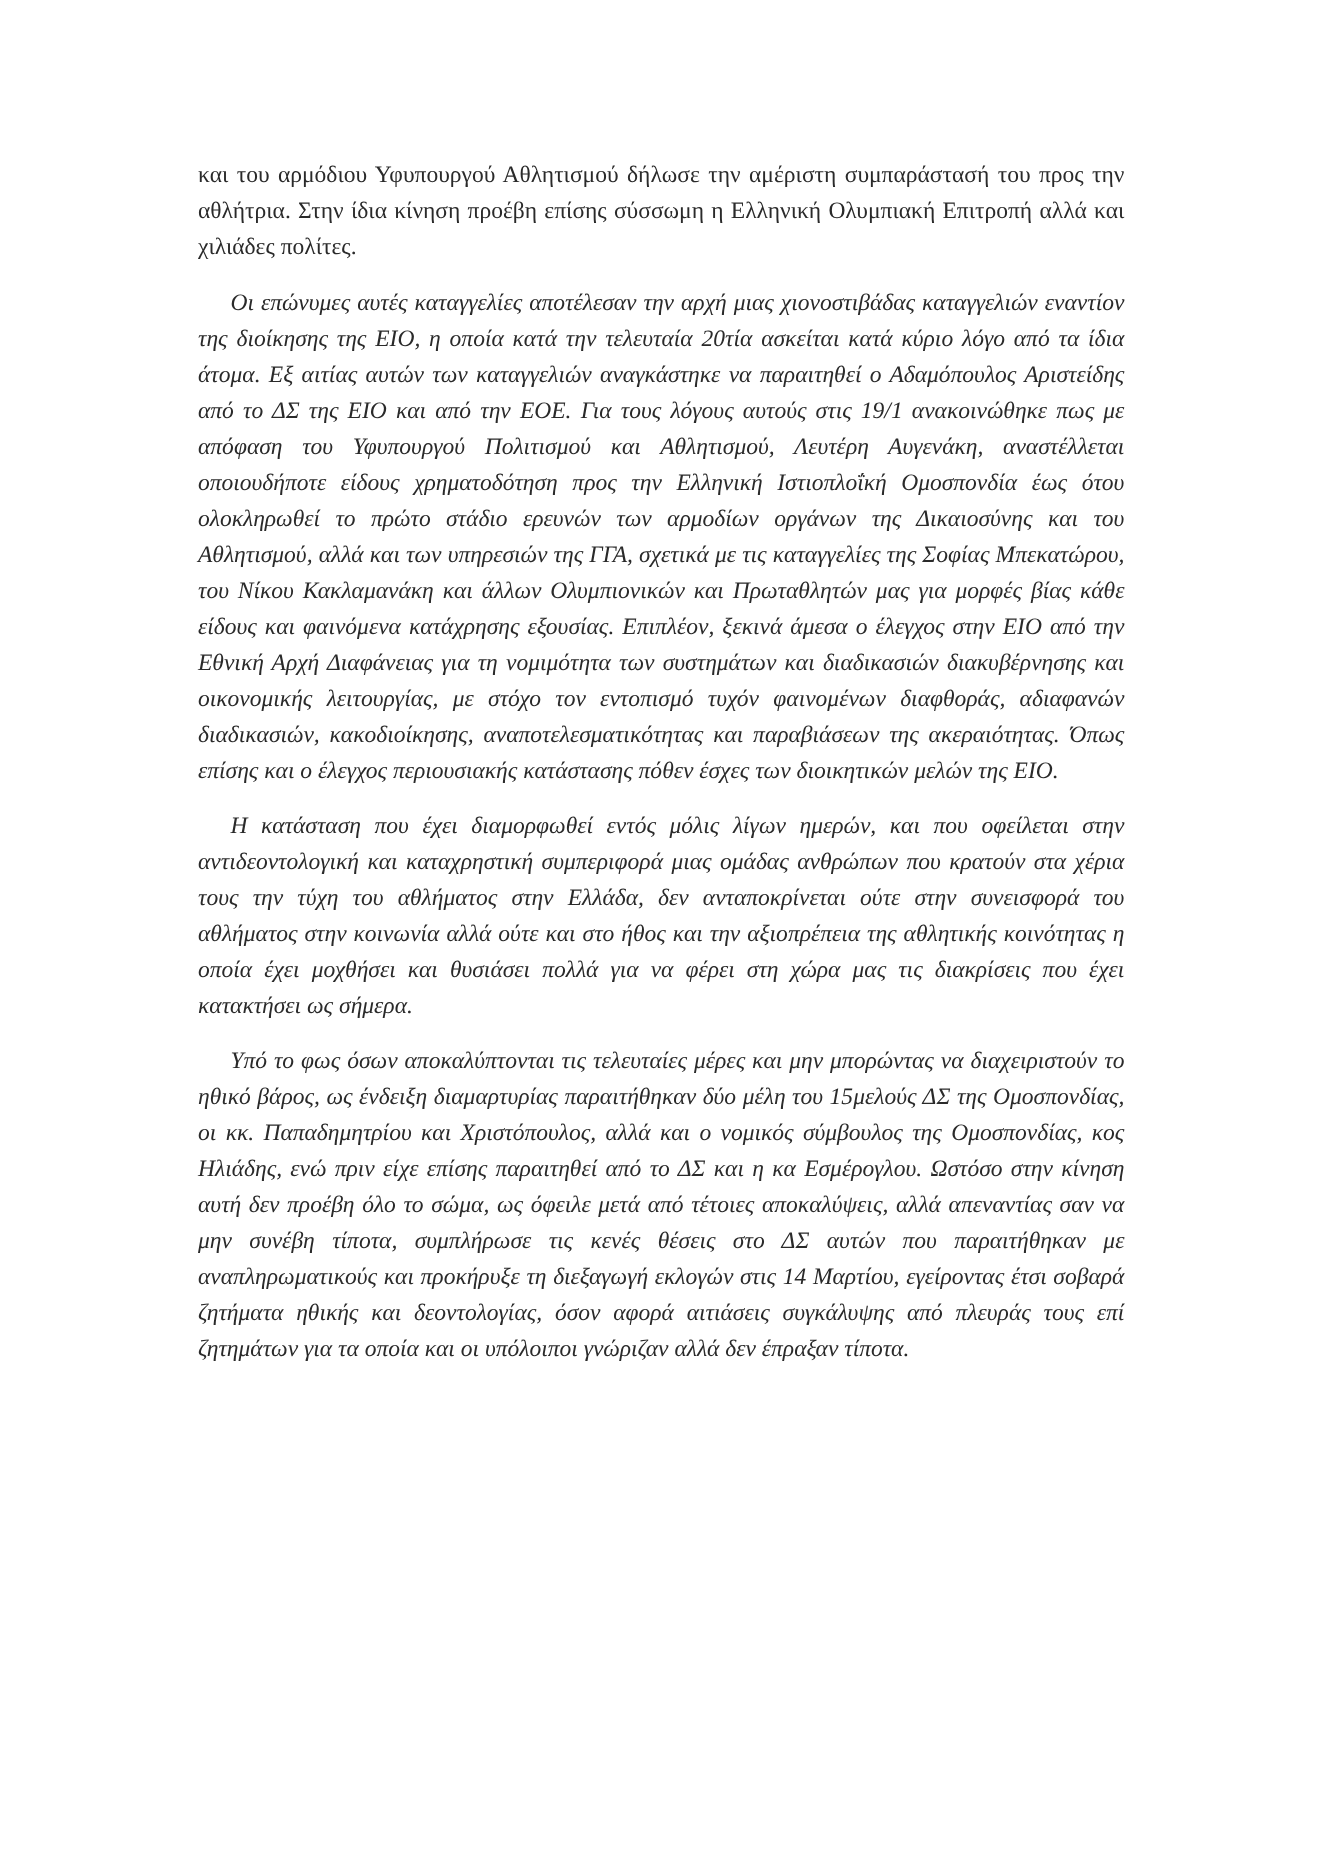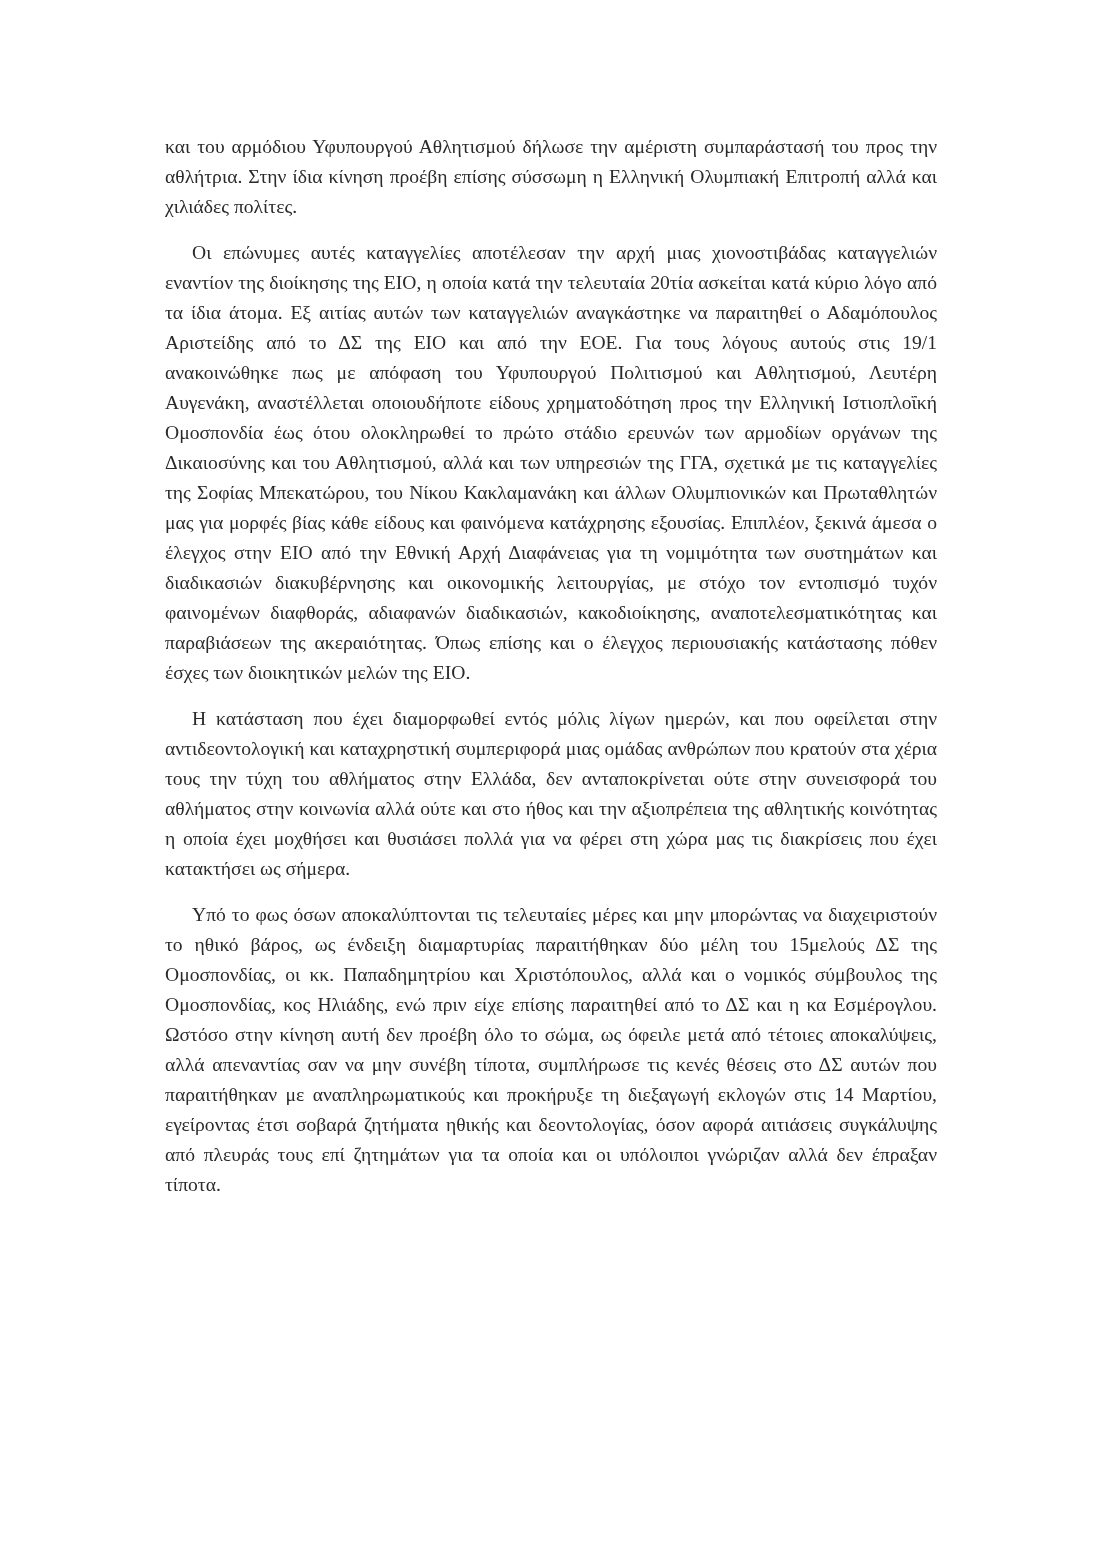--- a/index.html
+++ b/index.html
@@ -23,20 +23,21 @@
       line-height: 30px;
       color: #2a2a2a;
       text-align: justify;
     }
     .para {
       margin: 0 0 16px 0;
       text-indent: 0;
     }
     .para.indent {
       text-indent: 27px;
+      font-style: italic;
     }
   </style>
 </head>
 <body>
 
 <div class="page">
   <p class="para">και του αρμόδιου Υφυπουργού Αθλητισμού δήλωσε την αμέριστη συμπαράστασή του προς την αθλήτρια. Στην ίδια κίνηση προέβη επίσης σύσσωμη η Ελληνική Ολυμπιακή Επιτροπή αλλά και χιλιάδες πολίτες.</p>
   <p class="para indent">Οι επώνυμες αυτές καταγγελίες αποτέλεσαν την αρχή μιας χιονοστιβάδας καταγγελιών εναντίον της διοίκησης της ΕΙΟ, η οποία κατά την τελευταία 20τία ασκείται κατά κύριο λόγο από τα ίδια άτομα. Εξ αιτίας αυτών των καταγγελιών αναγκάστηκε να παραιτηθεί ο Αδαμόπουλος Αριστείδης από το ΔΣ της ΕΙΟ και από την ΕΟΕ. Για τους λόγους αυτούς στις 19/1 ανακοινώθηκε πως με απόφαση του Υφυπουργού Πολιτισμού και Αθλητισμού, Λευτέρη Αυγενάκη, αναστέλλεται οποιουδήποτε είδους χρηματοδότηση προς την Ελληνική Ιστιοπλοΐκή Ομοσπονδία έως ότου ολοκληρωθεί το πρώτο στάδιο ερευνών των αρμοδίων οργάνων της Δικαιοσύνης και του Αθλητισμού, αλλά και των υπηρεσιών της ΓΓΑ, σχετικά με τις καταγγελίες της Σοφίας Μπεκατώρου, του Νίκου Κακλαμανάκη και άλλων Ολυμπιονικών και Πρωταθλητών μας για μορφές βίας κάθε είδους και φαινόμενα κατάχρησης εξουσίας. Επιπλέον, ξεκινά άμεσα ο έλεγχος στην ΕΙΟ από την Εθνική Αρχή Διαφάνειας για τη νομιμότητα των συστημάτων και διαδικασιών διακυβέρνησης και οικονομικής λειτουργίας, με στόχο τον εντοπισμό τυχόν φαινομένων διαφθοράς, αδιαφανών διαδικασιών, κακοδιοίκησης, αναποτελεσματικότητας και παραβιάσεων της ακεραιότητας. Όπως επίσης και ο έλεγχος περιουσιακής κατάστασης πόθεν έσχες των διοικητικών μελών της ΕΙΟ.</p>
   <p class="para indent">Η κατάσταση που έχει διαμορφωθεί εντός μόλις λίγων ημερών, και που οφείλεται στην αντιδεοντολογική και καταχρηστική συμπεριφορά μιας ομάδας ανθρώπων που κρατούν στα χέρια τους την τύχη του αθλήματος στην Ελλάδα, δεν ανταποκρίνεται ούτε στην συνεισφορά του αθλήματος στην κοινωνία αλλά ούτε και στο ήθος και την αξιοπρέπεια της αθλητικής κοινότητας η οποία έχει μοχθήσει και θυσιάσει πολλά για να φέρει στη χώρα μας τις διακρίσεις που έχει κατακτήσει ως σήμερα.</p>
   <p class="para indent">Υπό το φως όσων αποκαλύπτονται τις τελευταίες μέρες και μην μπορώντας να διαχειριστούν το ηθικό βάρος, ως ένδειξη διαμαρτυρίας παραιτήθηκαν δύο μέλη του 15μελούς ΔΣ της Ομοσπονδίας, οι κκ. Παπαδημητρίου και Χριστόπουλος, αλλά και ο νομικός σύμβουλος της Ομοσπονδίας, κος Ηλιάδης, ενώ πριν είχε επίσης παραιτηθεί από το ΔΣ και η κα Εσμέρογλου. Ωστόσο στην κίνηση αυτή δεν προέβη όλο το σώμα, ως όφειλε μετά από τέτοιες αποκαλύψεις, αλλά απεναντίας σαν να μην συνέβη τίποτα, συμπλήρωσε τις κενές θέσεις στο ΔΣ αυτών που παραιτήθηκαν με αναπληρωματικούς και προκήρυξε τη διεξαγωγή εκλογών στις 14 Μαρτίου, εγείροντας έτσι σοβαρά ζητήματα ηθικής και δεοντολογίας, όσον αφορά αιτιάσεις συγκάλυψης από πλευράς τους επί ζητημάτων για τα οποία και οι υπόλοιποι γνώριζαν αλλά δεν έπραξαν τίποτα.</p>

